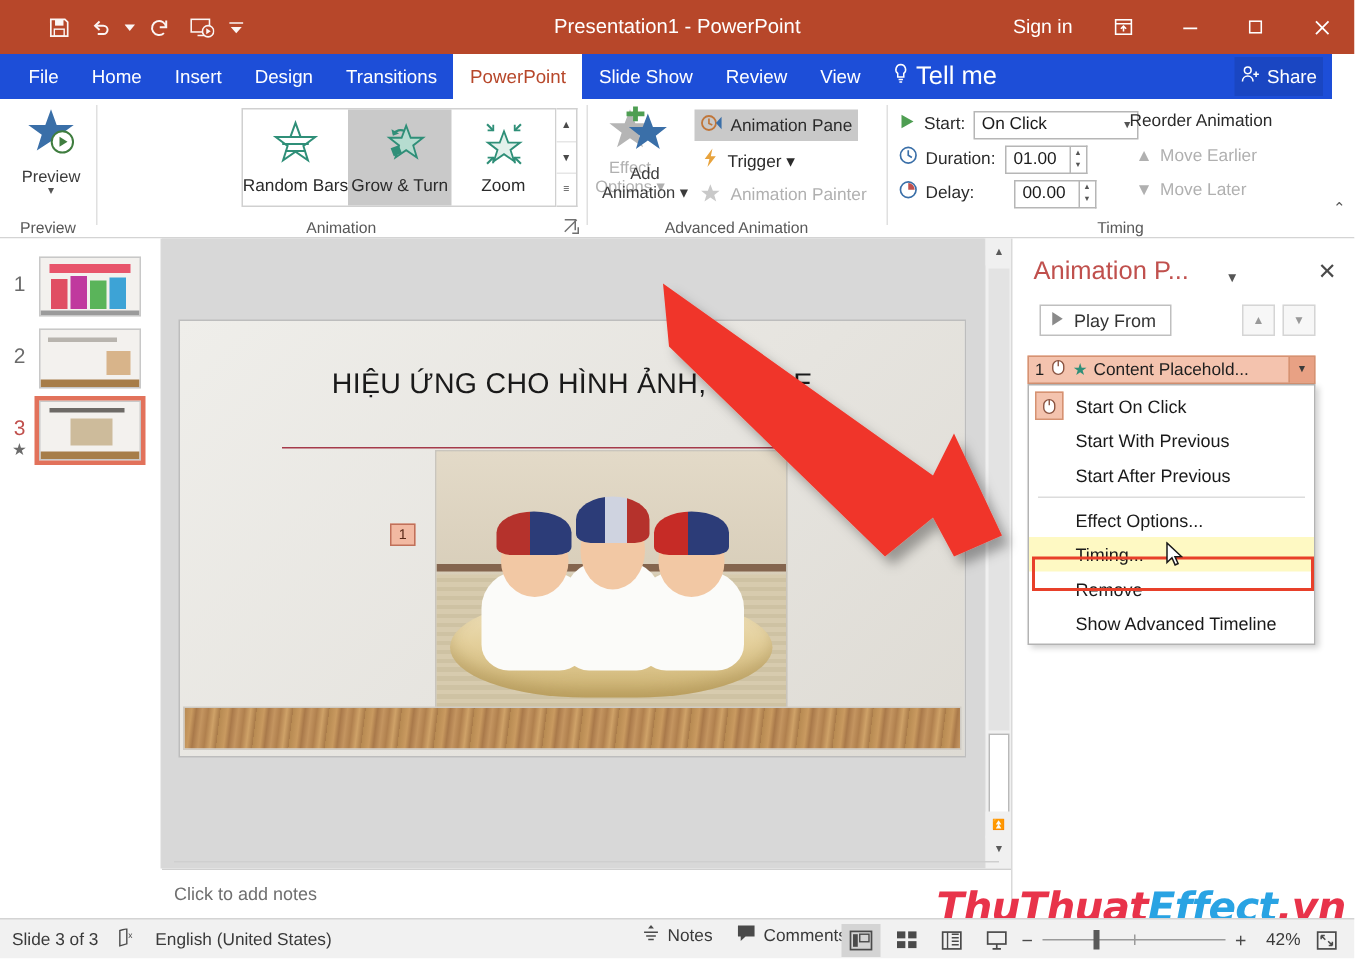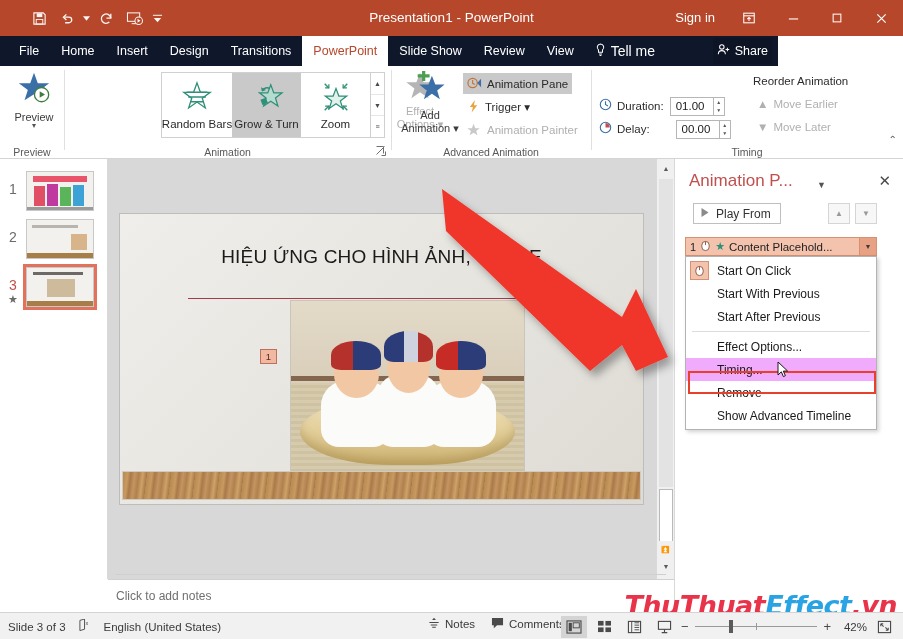--- a/index.html
+++ b/index.html
@@ -27,31 +27,31 @@
     line-height: 36px; text-align: center; font-size: 13.5px; color: #fff;
   }
   .win-right { position: absolute; right: 0; top: 0; height: 36px; display: flex; align-items: center; }
   .signin { font-size: 13px; color: #fff; padding: 0 12px; line-height: 36px; }
   .win-btn {
     width: 44px; height: 36px; display: flex; align-items: center; justify-content: center; color: #fff;
   }
 
   
   .tabbar {
-    position: absolute; top: 36px; left: 0; width: 778px; height: 30px;
-    background: #0f172a;
+    position: absolute; top: 36px; left: 0; width: 888px; height: 30px;
+    background: #1d4ed8;
   }
   .tabs { position: absolute; left: 8px; top: 0; height: 30px; display: flex; align-items: stretch; }
   .tab {
     font-size: 12.5px; color: #fff; padding: 0 11px; display: flex; align-items: center;
     height: 30px; white-space: nowrap;
   }
   .tab.active { background: #fff; color: #b7472a; }
   .tellme {
-    display: flex; align-items: center; gap: 5px; font-size: 14px; color: #fff;
+    display: flex; align-items: center; gap: 5px; font-size: 17px; color: #fff;
     padding: 0 10px; height: 30px;
   }
   .share-btn {
     position: absolute; right: 6px; top: 2px; height: 26px;
     display: flex; align-items: center; gap: 5px; font-size: 12.5px;
     color: #fff; padding: 0 4px; background: rgba(0,0,0,.10);
   }
 
   
   .ribbon {
@@ -273,21 +273,21 @@
   
   .ctx {
     position: absolute; left: 10px; top: 97px; width: 192px;
     background: #fff; border: 1px solid #b3b3b3;
     box-shadow: 2px 2px 4px rgba(0,0,0,.18); padding: 2px 0;
   }
   .ctx-item {
     height: 23px; display: flex; align-items: center; padding-left: 31px;
     font-size: 12px; color: #1a1a1a; position: relative;
   }
-  .ctx-item.highlight { background: #f0abfc; }
+  .ctx-item.highlight { background: #fef9c3; }
   .ctx-sep { height: 1px; background: #dcdcdc; margin: 3px 6px; }
   .ctx-icon {
     position: absolute; left: 4px; top: 2px; width: 19px; height: 19px;
     background: #f4c3ae; border: 1px solid #d59272;
     display: flex; align-items: center; justify-content: center;
   }
   .hl-box {
     position: absolute; left: 2px; top: 114px; width: 188px; height: 23px;
     border: 2px solid #e8402a; pointer-events: none;
   }
@@ -547,20 +547,32 @@
               <path d="M7 2 8.8 6.6 13.6 6.6 9.8 9.6 11.2 14.2 7 11.4 2.8 14.2 4.2 9.6 0.4 6.6 5.2 6.6z" fill="#c9c9c9"></path>
             </svg>
         </span>
         <span>Animation Painter</span>
       </div>
       <div class="rgroup-label">Advanced Animation</div>
     </div>
     <div class="sep" style="left:591px"></div>
 
     <div class="rgroup" style="left:591px;width:312px">
+      <div class="tm-row" style="left:8px;top:7px">
+        <span>
+          <svg width="12" height="12" viewBox="0 0 12 12">
+              <path d="M2 1.5v9l8-4.5z" fill="#4e9e52"></path>
+            </svg>
+        </span>
+        <span class="tm-label">Start:</span>
+        <span class="combo" style="width:110px;margin-left:6px">
+          <span class="cv">On Click</span>
+          <span class="carrow">▼</span>
+        </span>
+      </div>
 
       <div class="tm-row" style="left:8px;top:30px">
         <span>
           <svg width="13" height="13" viewBox="0 0 14 14">
               <circle cx="7" cy="7" r="5.6" fill="none" stroke="#3a6fa8" stroke-width="1.2"></circle>
               <path d="M7 3.4V7l2.6 1.6" stroke="#3a6fa8" stroke-width="1.2" fill="none"></path>
             </svg>
         </span>
         <span class="tm-label">Duration:</span>
         <span class="combo" style="width:44px;margin-left:6px;padding-left:5px">

